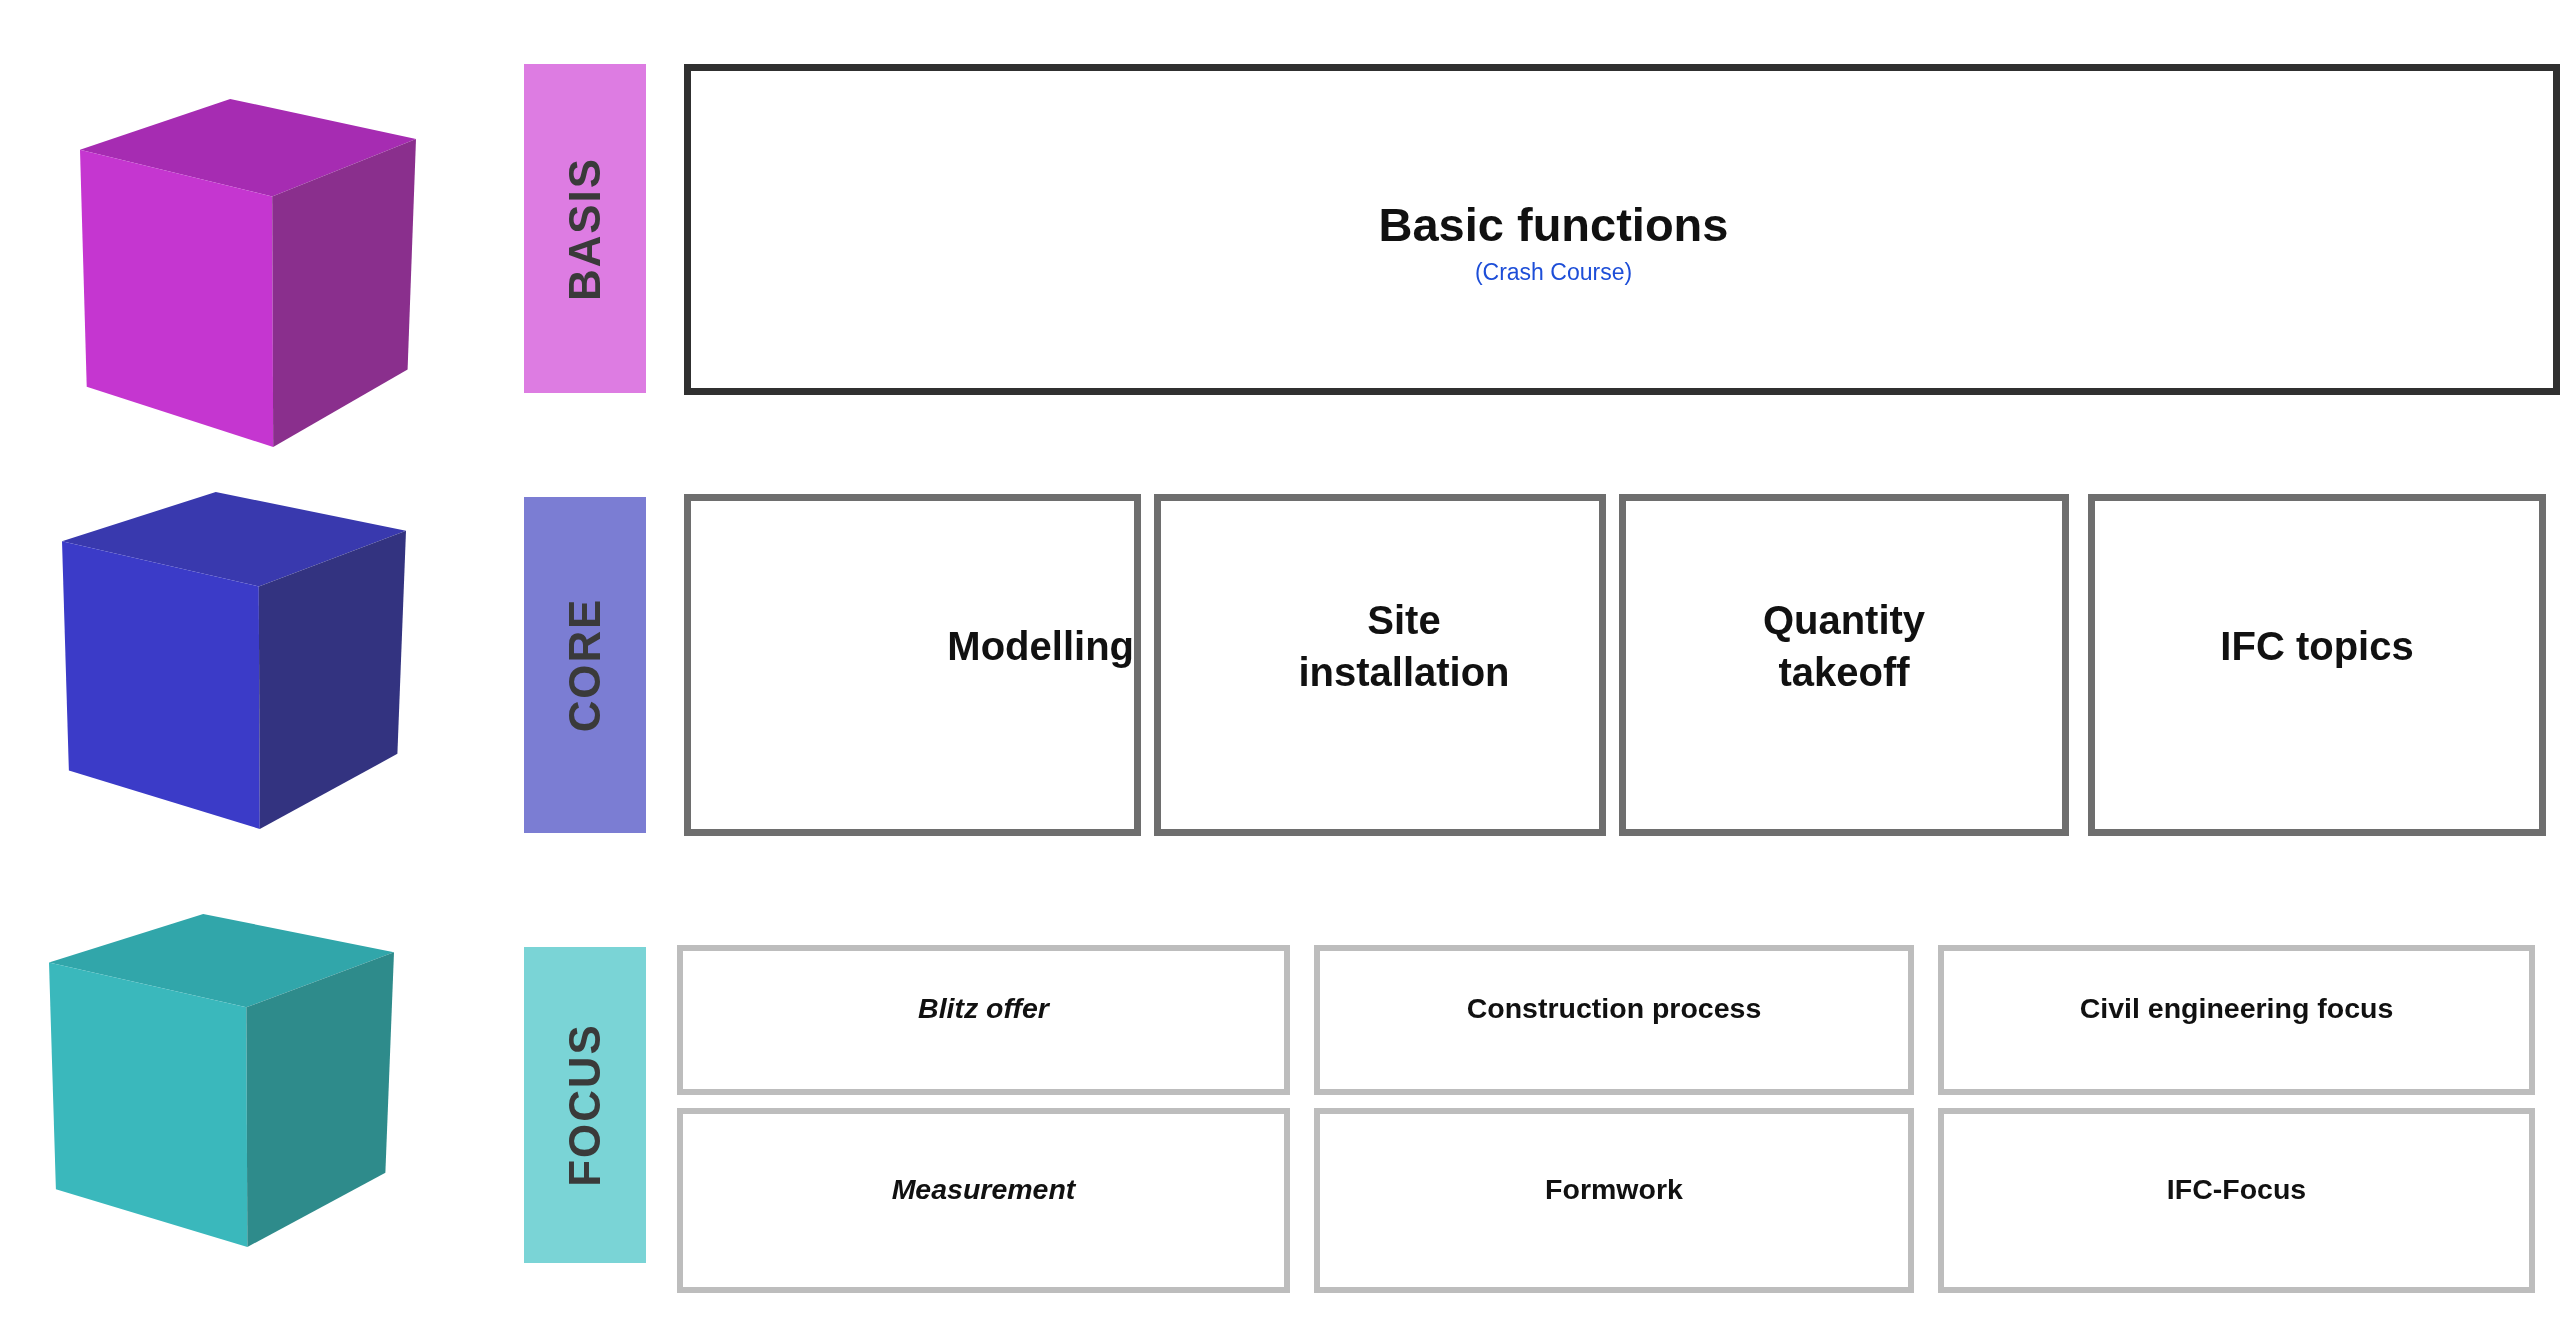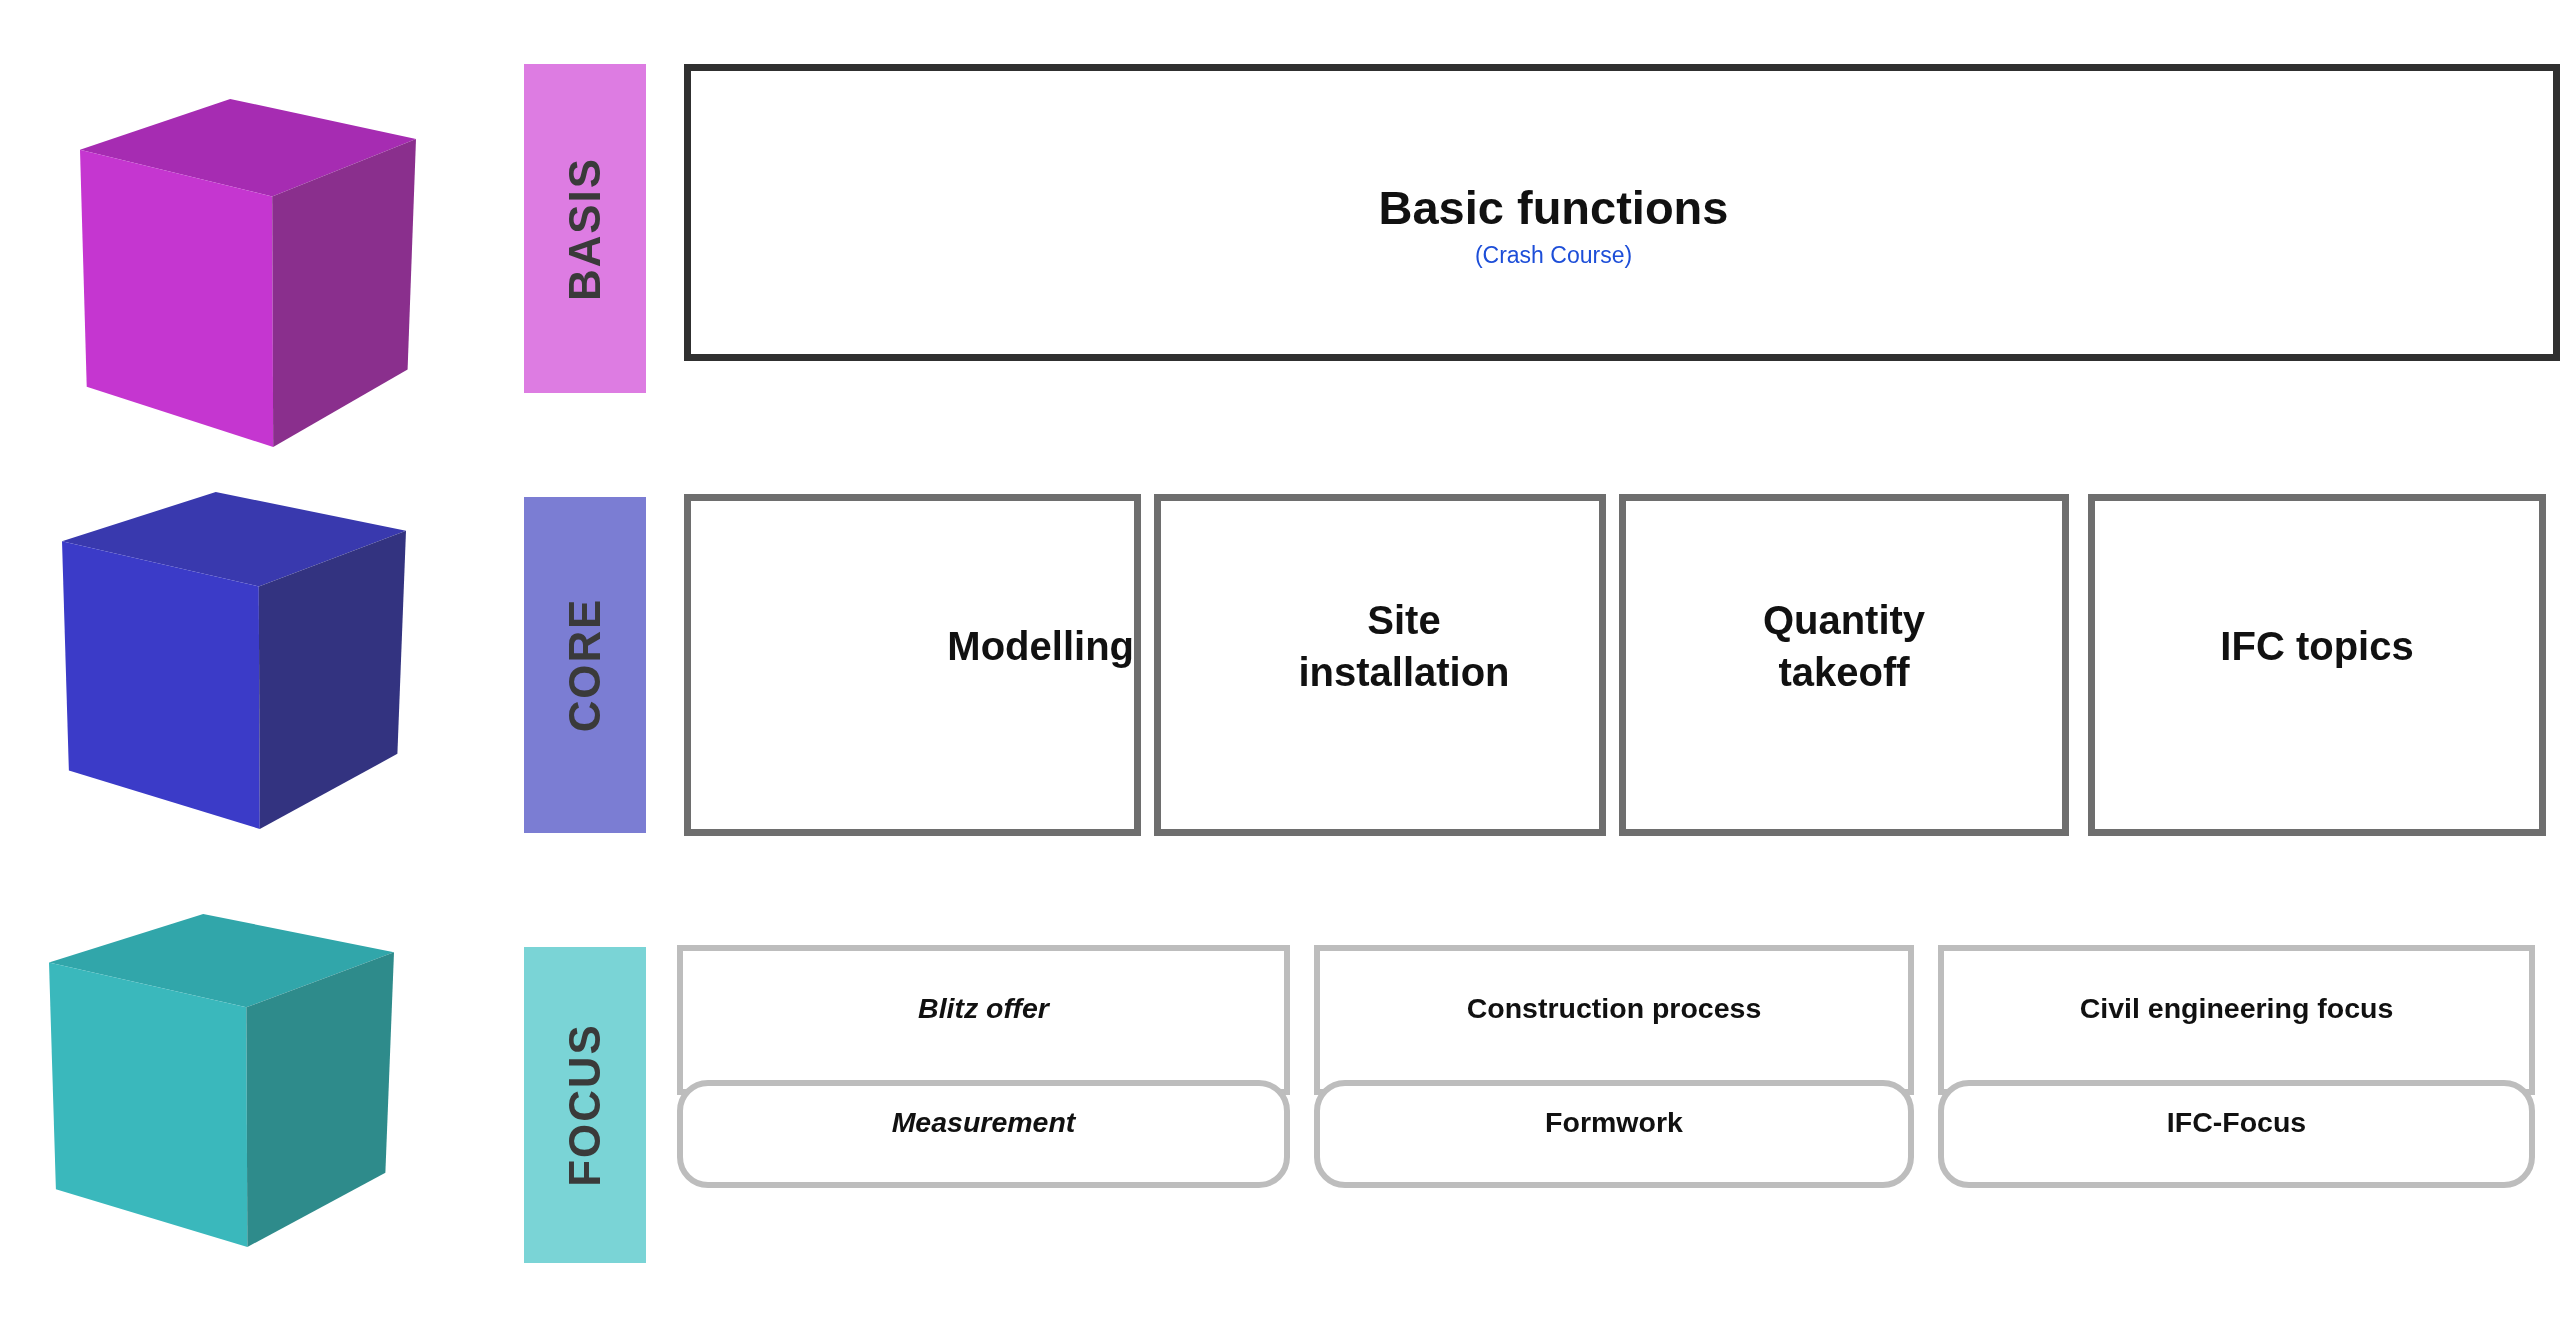--- a/index.html
+++ b/index.html
@@ -46,21 +46,21 @@
     background: #ffffff;
     display: flex;
     flex-direction: column;
     align-items: center;
     justify-content: center;
     text-align: center;
   }
 
   
   .box-basis {
-    left: 684px; top: 64px; width: 1876px; height: 297px;
+    left: 684px; top: 64px; width: 1876px; height: 331px;
     border: 7.6px solid #303030;
     padding-right: 137px;
     padding-top: 25px;
   }
   .box-title-lg { font-size: 47px; font-weight: bold; color: #111111; line-height: 1.15; }
   .box-subtitle { font-size: 23px; color: #1d4ed8; margin-top: 6px; }
 
   
   .core-box {
     top: 494px; height: 342px;
@@ -78,21 +78,21 @@
     line-height: 1.3;
     max-width: 285px;
   }
 
   
   .focus-box {
     border: 6.6px solid #bdbdbd;
     padding-bottom: 23px;
   }
   .focus-r1 { top: 945px;  height: 150px; }
-  .focus-r2 { top: 1080px; height: 108px; border-radius: 31px; }
+  .focus-r2 { top: 1108px; height: 185px; }
   .focus-c1 { left: 677px;  width: 613px; font-style: italic; }
   .focus-c2 { left: 1314px; width: 600px; }
   .focus-c3 { left: 1938px; width: 597px; }
   .focus-label { font-size: 28.5px; font-weight: bold; color: #111111; }
 </style>
 </head>
 <body>
 
 <div class="canvas">
 

